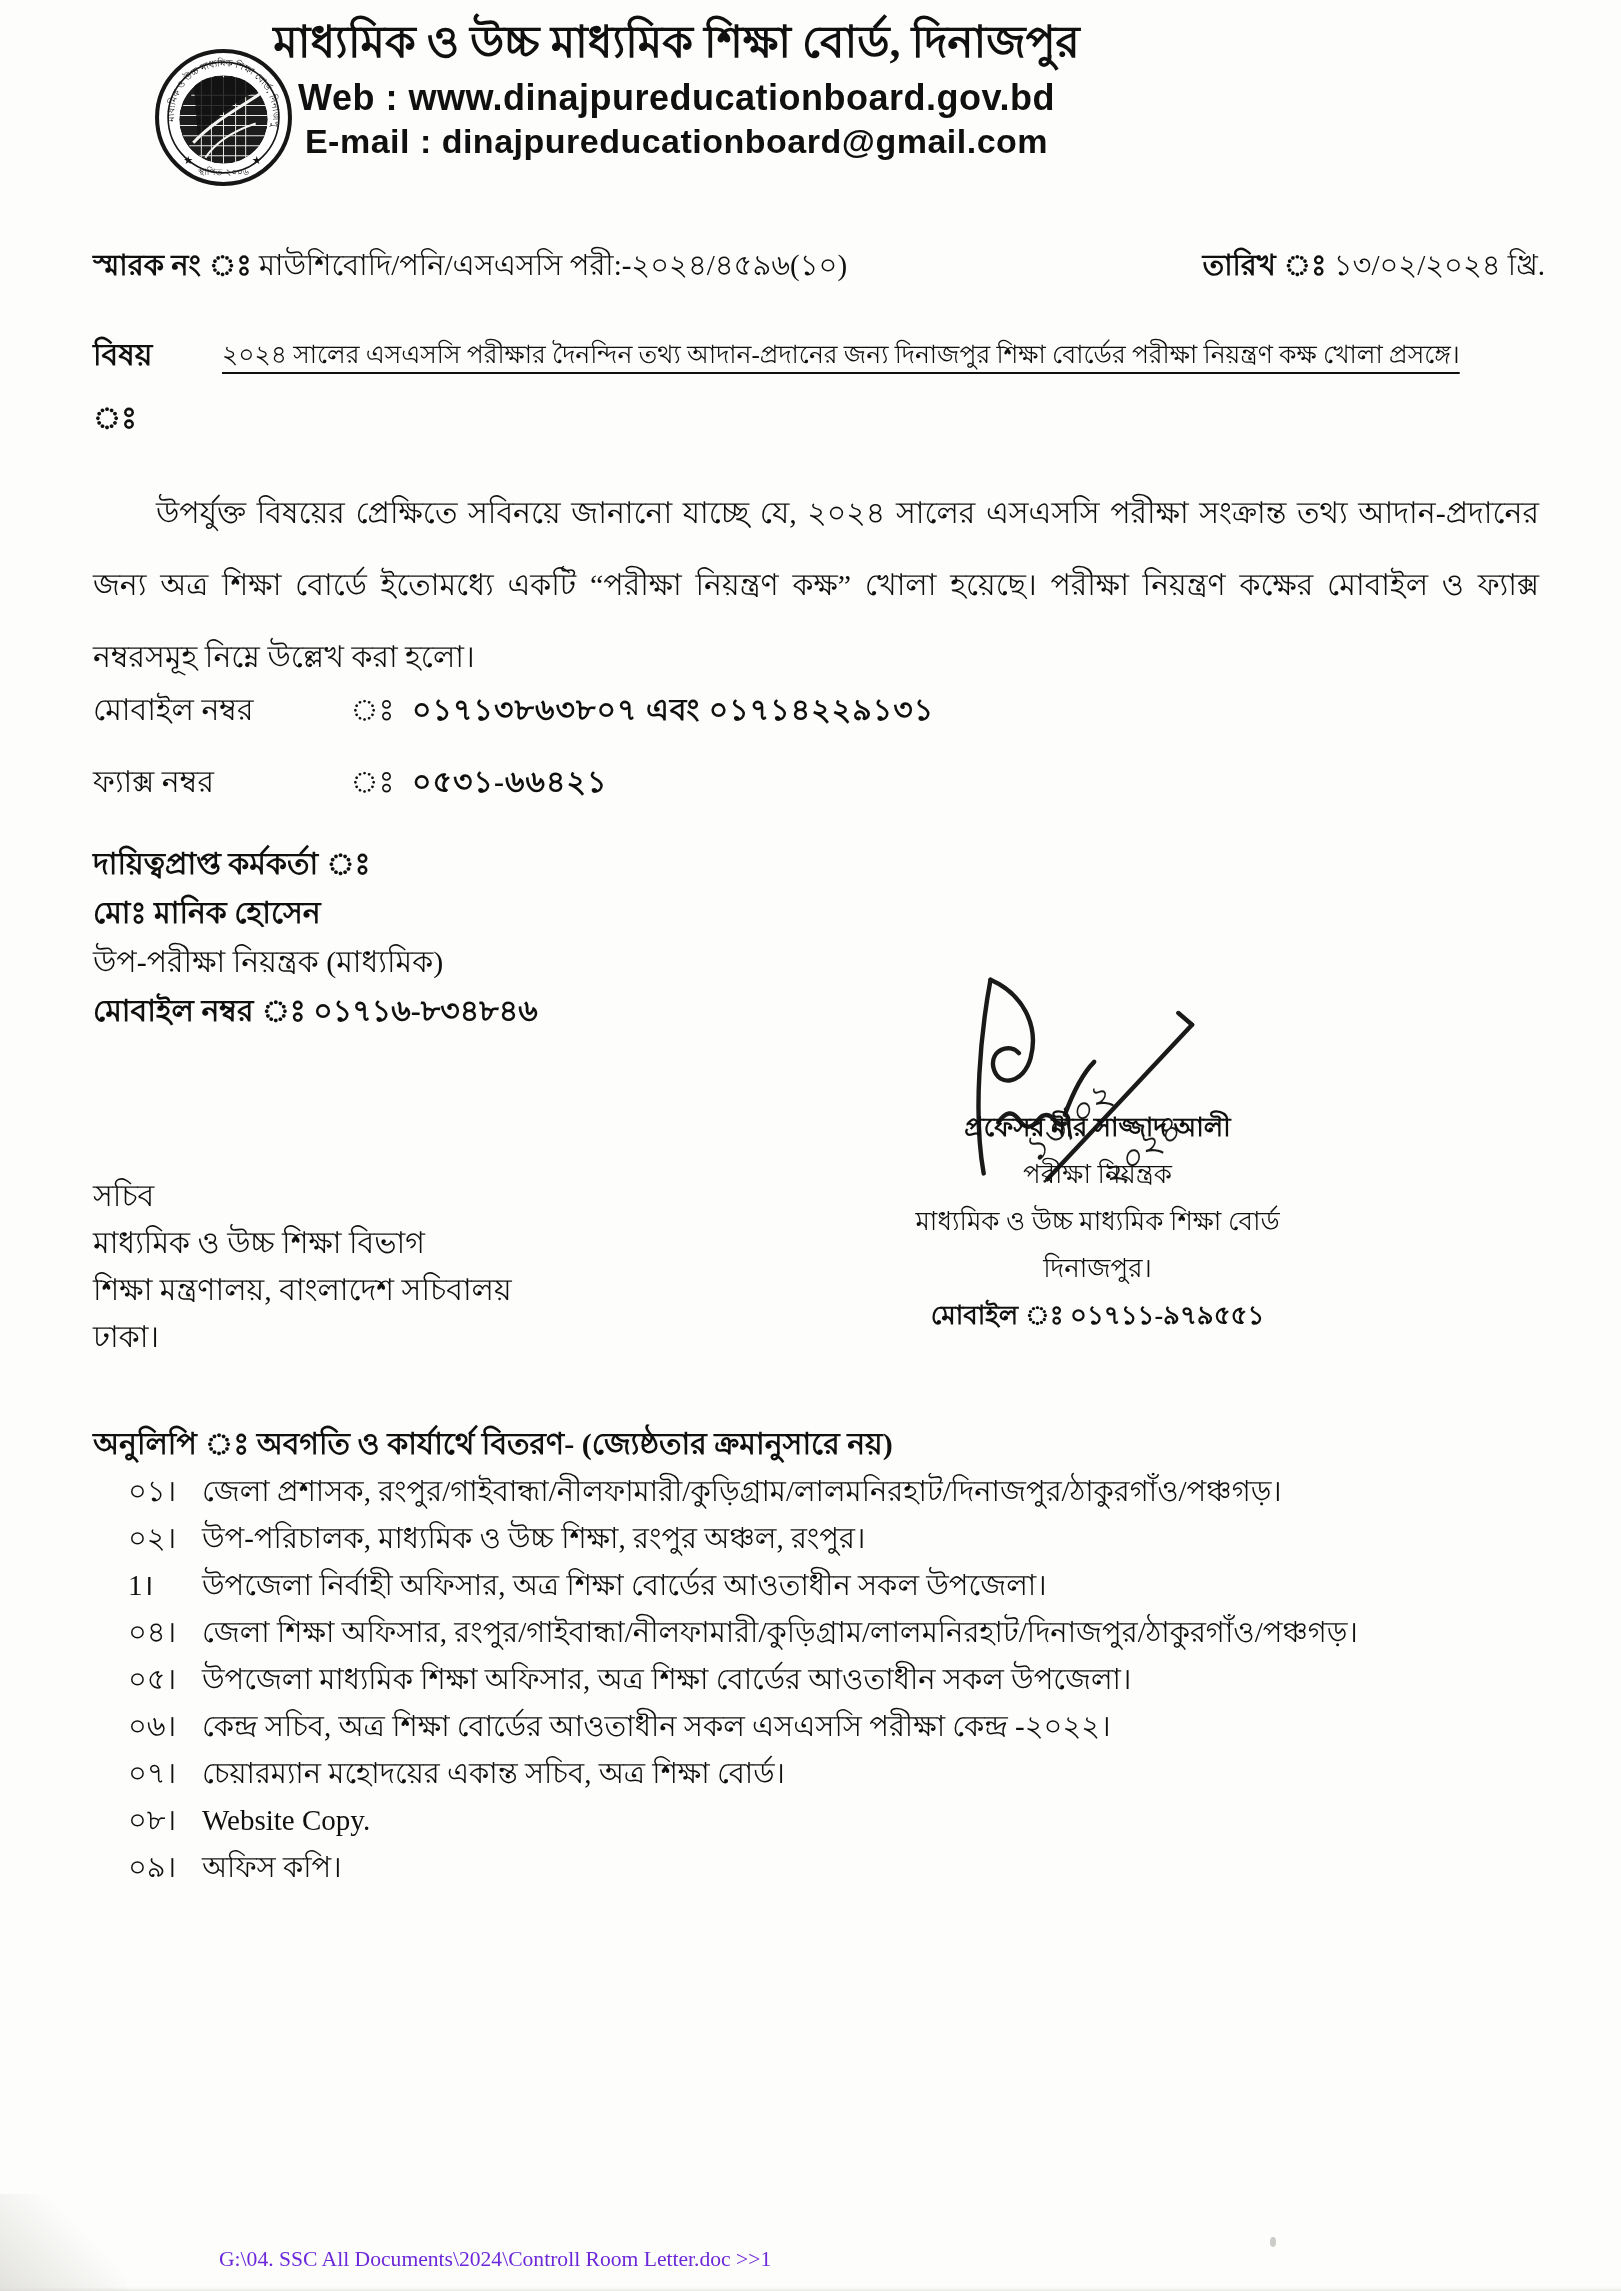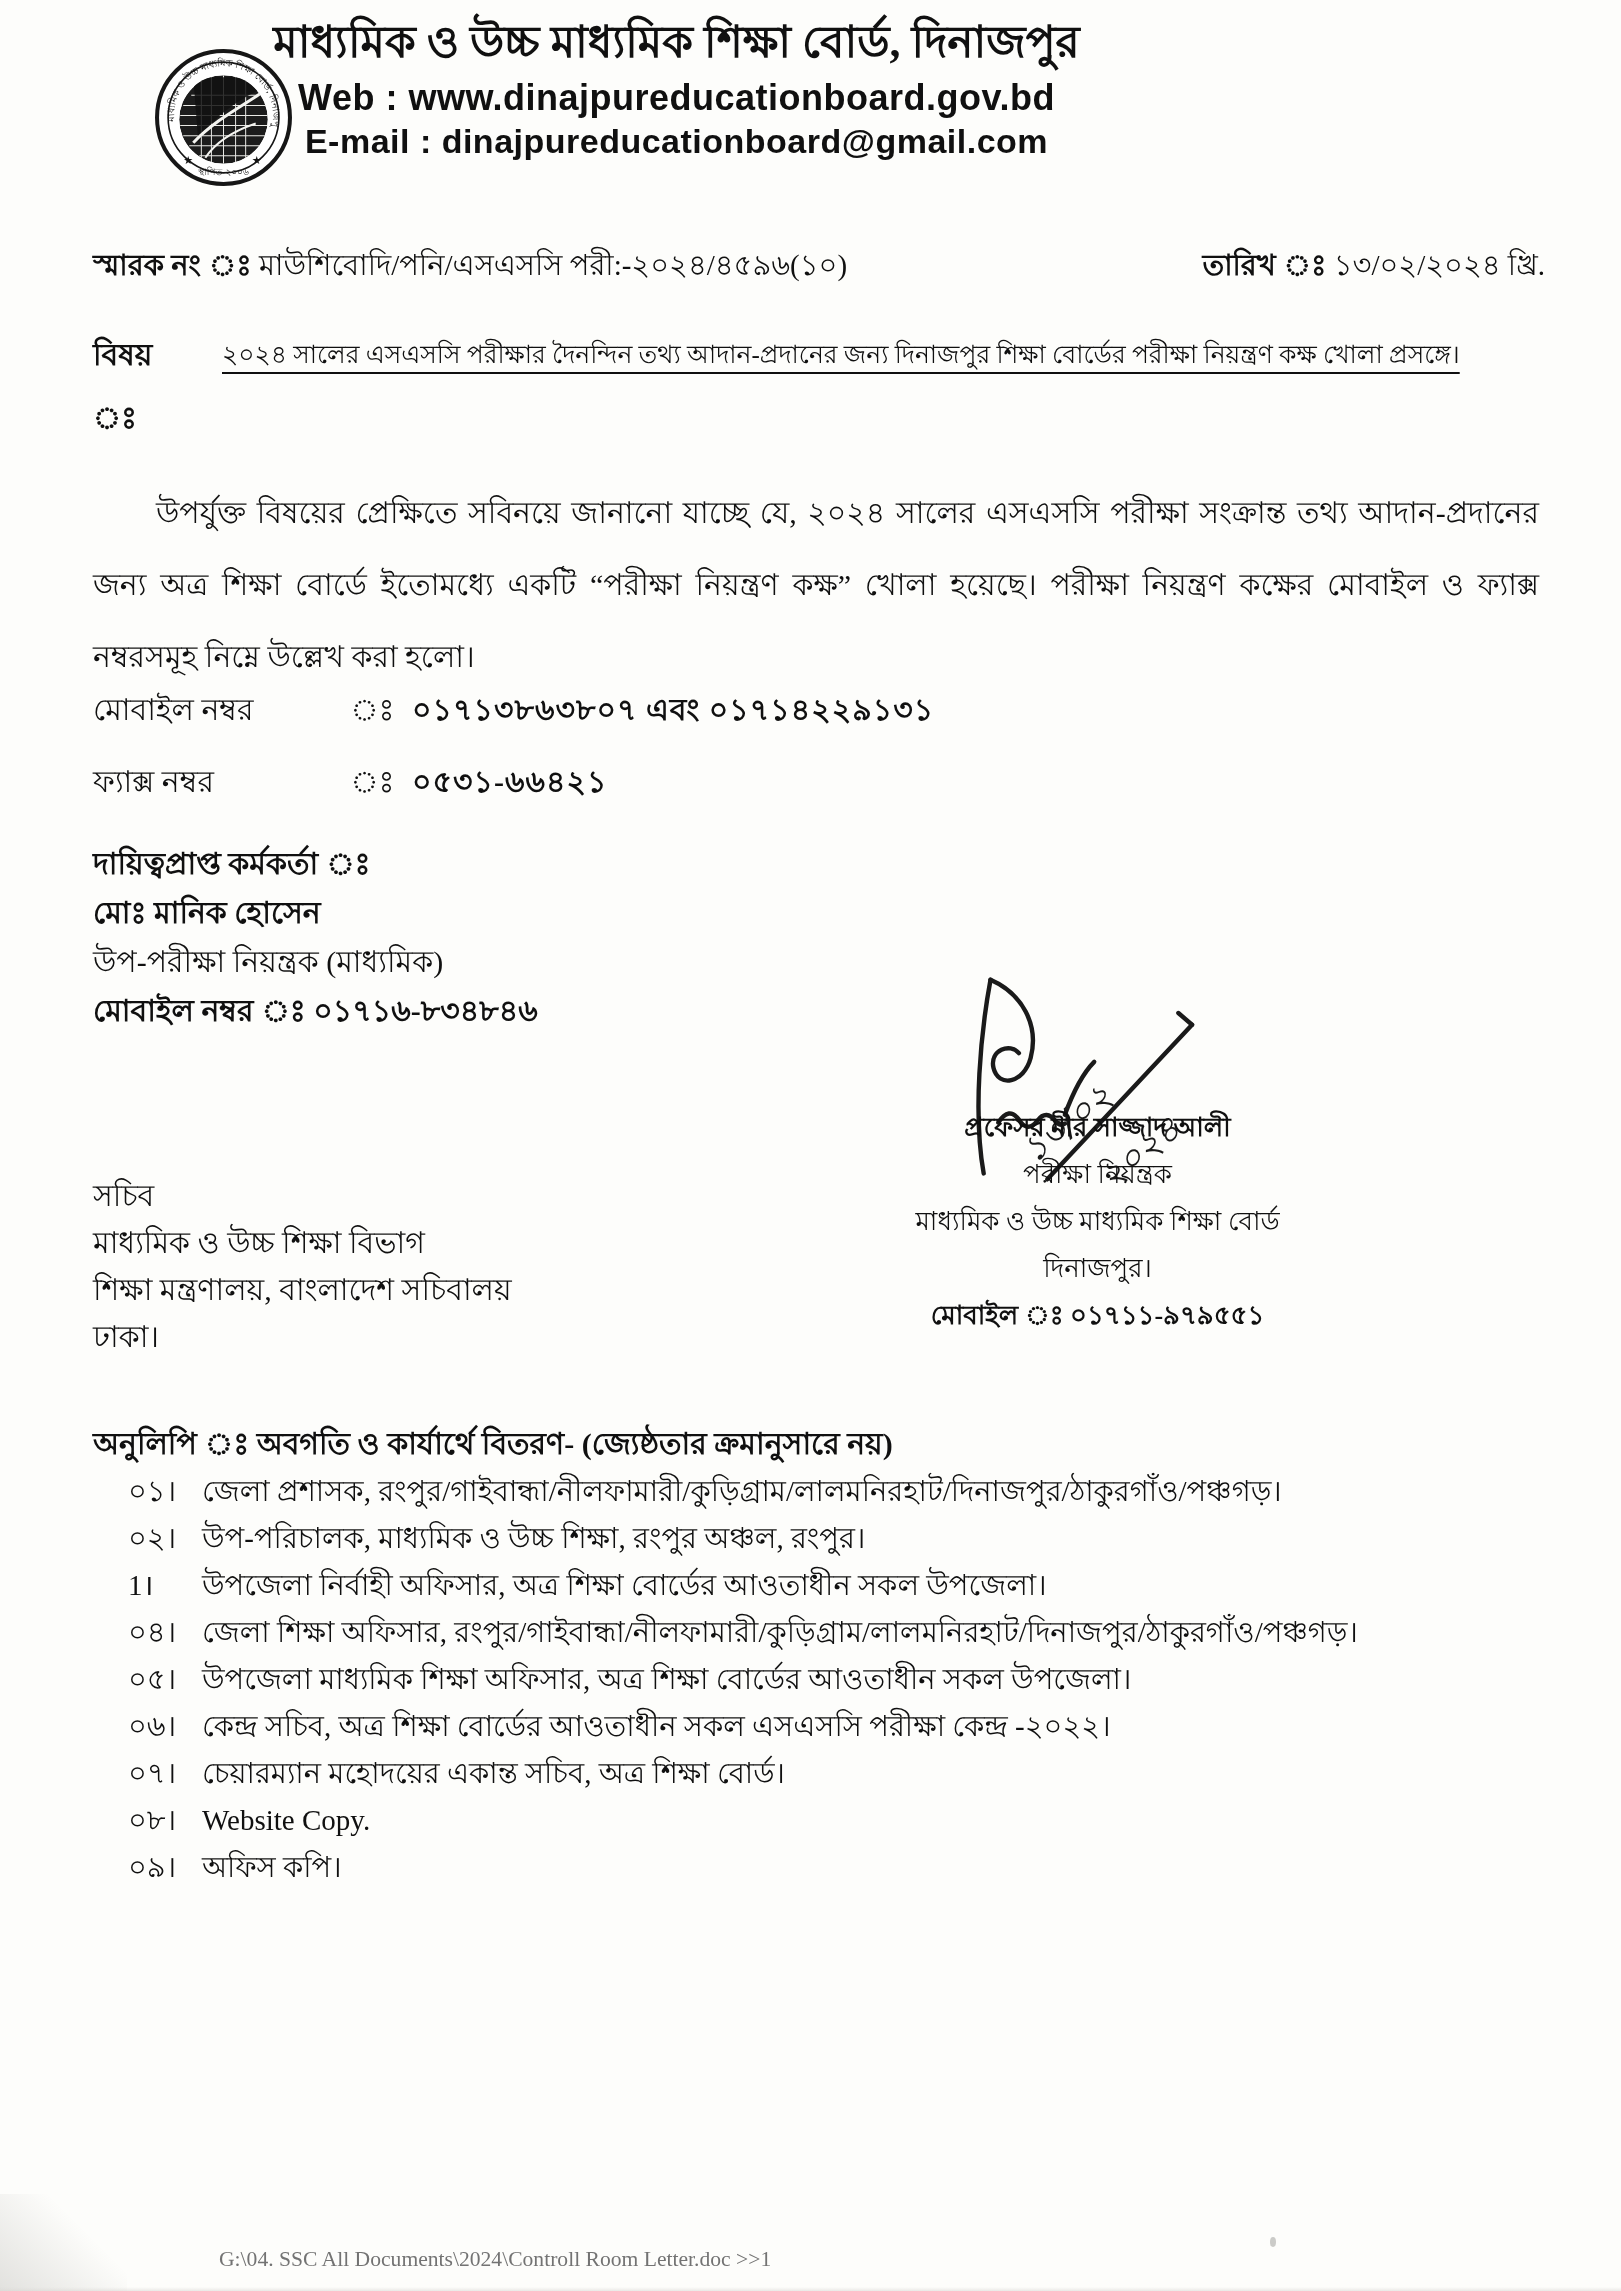--- a/index.html
+++ b/index.html
@@ -53,21 +53,21 @@
   .signatory{position:absolute;left:823px;top:1104px;width:549px;text-align:center;font-size:26px;line-height:47px;}
   .signatory .name{font-weight:bold;}
   .signatory .mob{font-weight:bold;}
   
   .distribution{position:absolute;left:93px;top:1419px;width:1470px;font-size:29px;}
   .dist-heading{font-weight:bold;font-size:30px;line-height:49px;}
   .dist-item{display:flex;line-height:47px;white-space:nowrap;}
   .dist-num{flex:none;width:74px;margin-left:35px;}
   .dist-text{}
   
-  .footer-path{position:absolute;left:219px;top:2247px;font-size:21.6px;color:#737373;font-family:"Liberation Serif","DejaVu Serif",serif;}
+  .footer-path{position:absolute;left:219px;top:2247px;font-size:21.6px;color:#6d28d9;font-family:"Liberation Serif","DejaVu Serif",serif;}
   
   .smudge-bl{position:absolute;left:0;bottom:0;width:127px;height:98px;
     background:linear-gradient(45deg,#c6c5c1 0%,rgba(255,255,255,0) 65%);opacity:.5;}
   .edge-bottom{position:absolute;left:0;bottom:0;width:100%;height:4.9px;
     background:linear-gradient(rgba(255,255,255,0),#d7d6d2);opacity:.65;}
   .speck{position:absolute;background:#9a9a96;border-radius:50%;opacity:.5;}
 </style>
 </head>
 <body>
 

